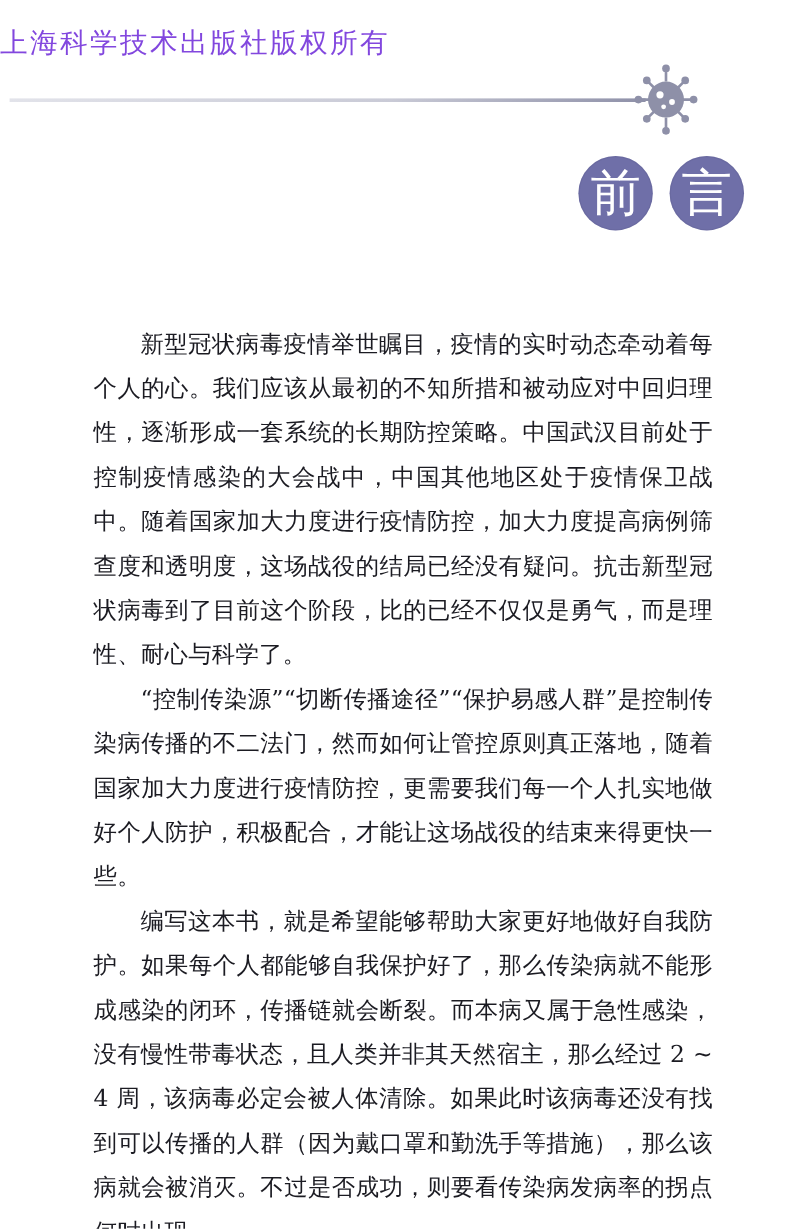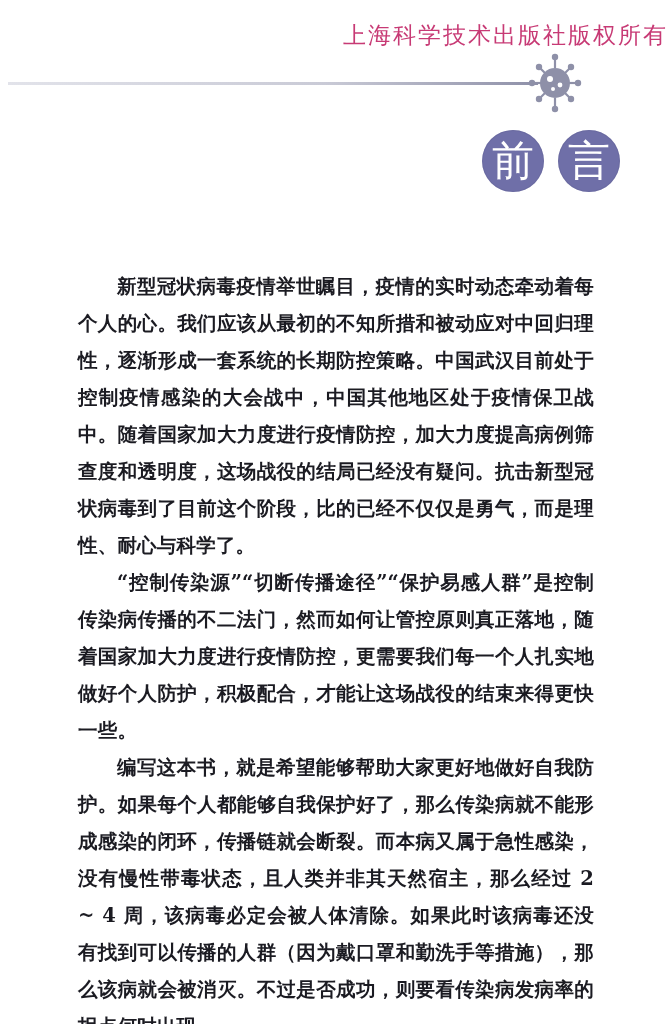--- a/index.html
+++ b/index.html
@@ -20,24 +20,24 @@
     inset: 0;
     background: #ffffff;
   }
 
   
   .watermark {
     position: absolute;
     top: 20px;
     left: 0;
     width: 100%;
-    text-align: right;
+    text-align: left;
     font-size: 23px;
     letter-spacing: 2px;
-    color: #be185d;
+    color: #6d28d9;
     font-family: "DejaVu Serif", "Liberation Serif", serif;
     font-weight: 400;
     opacity: 0.85;
     white-space: nowrap;
   }
 
   
   .header-rule {
     position: absolute;
     top: 82px;
@@ -86,21 +86,20 @@
     line-height: 37px;
     color: #1b1b22;
     text-align: justify;
     text-justify: inter-ideograph;
     font-family: "DejaVu Serif", "Liberation Serif", serif;
     letter-spacing: 0.2px;
   }
   .body-text p {
     margin: 0 0 0 0;
     text-indent: 2em;
-    font-weight: bold;
   }
 </style>
 </head>
 <body>
 
 <div class="page">
 
   <div class="watermark">上海科学技术出版社版权所有</div>
 
   <div class="header-rule"></div>

